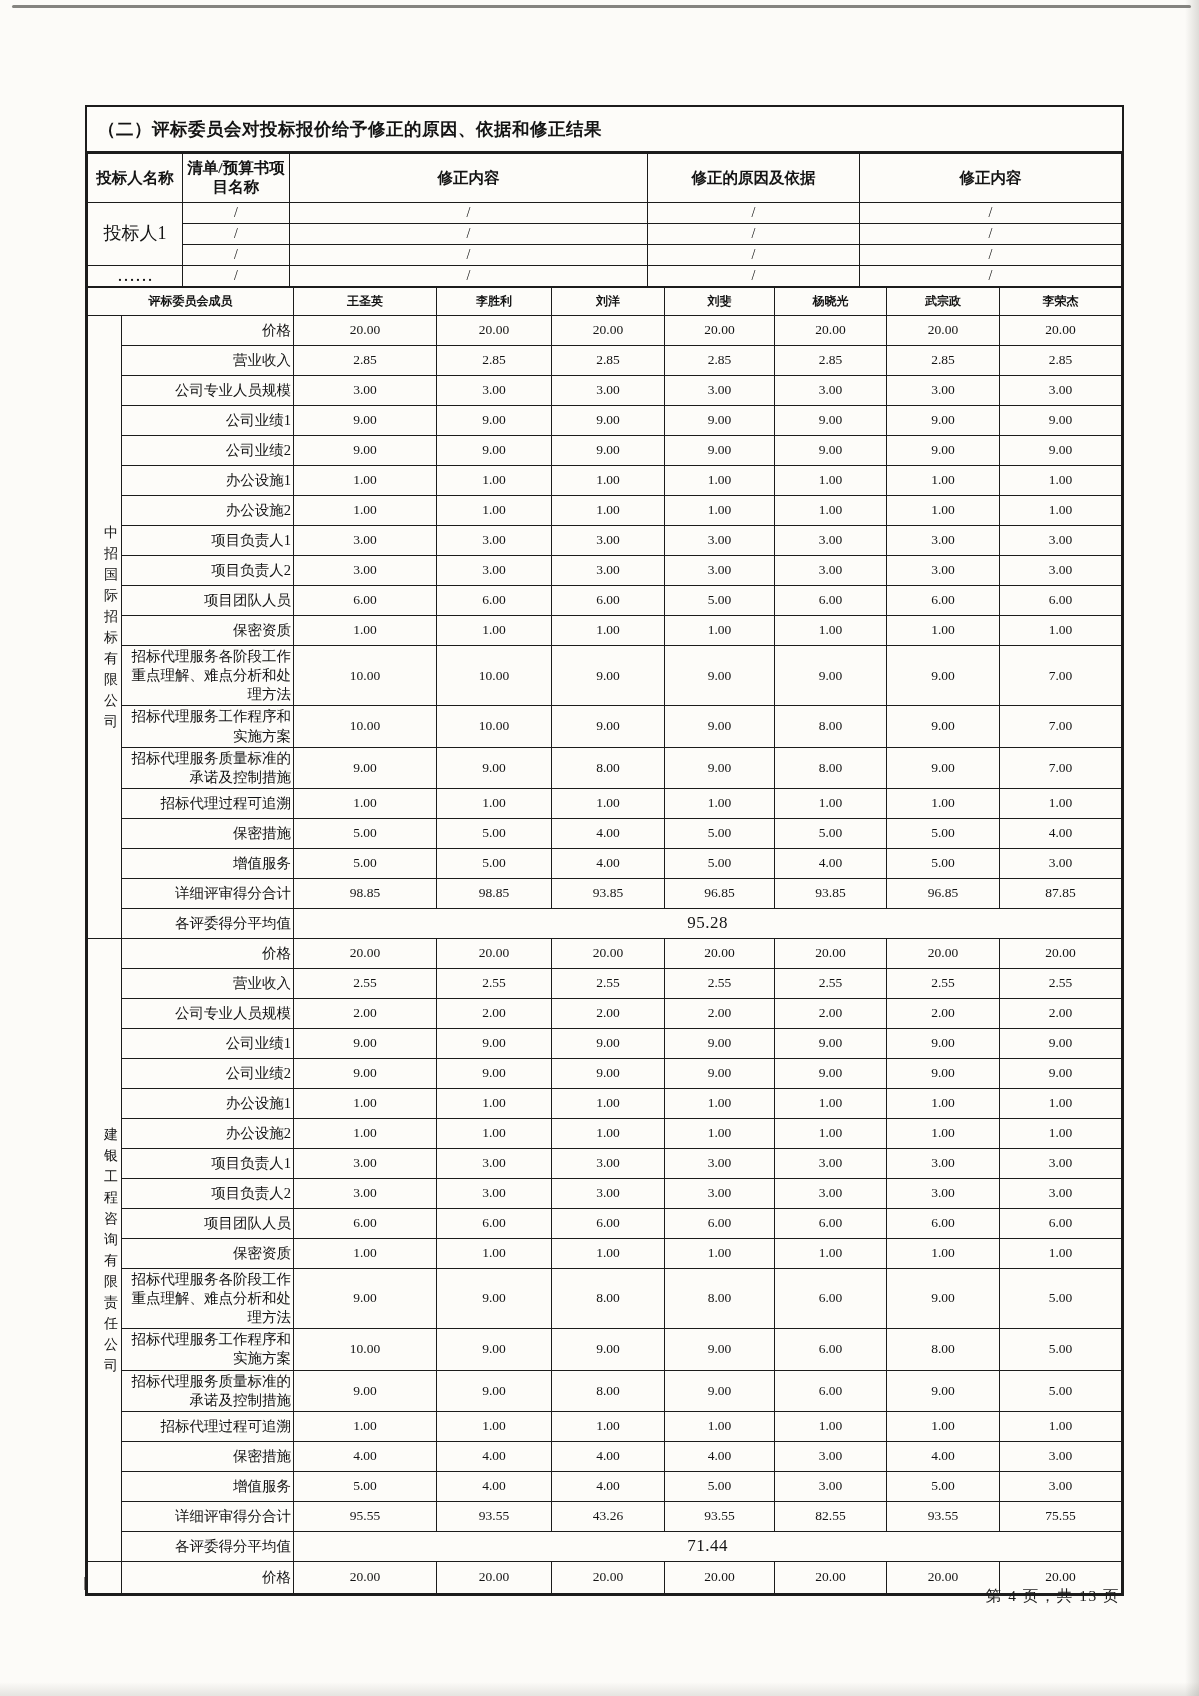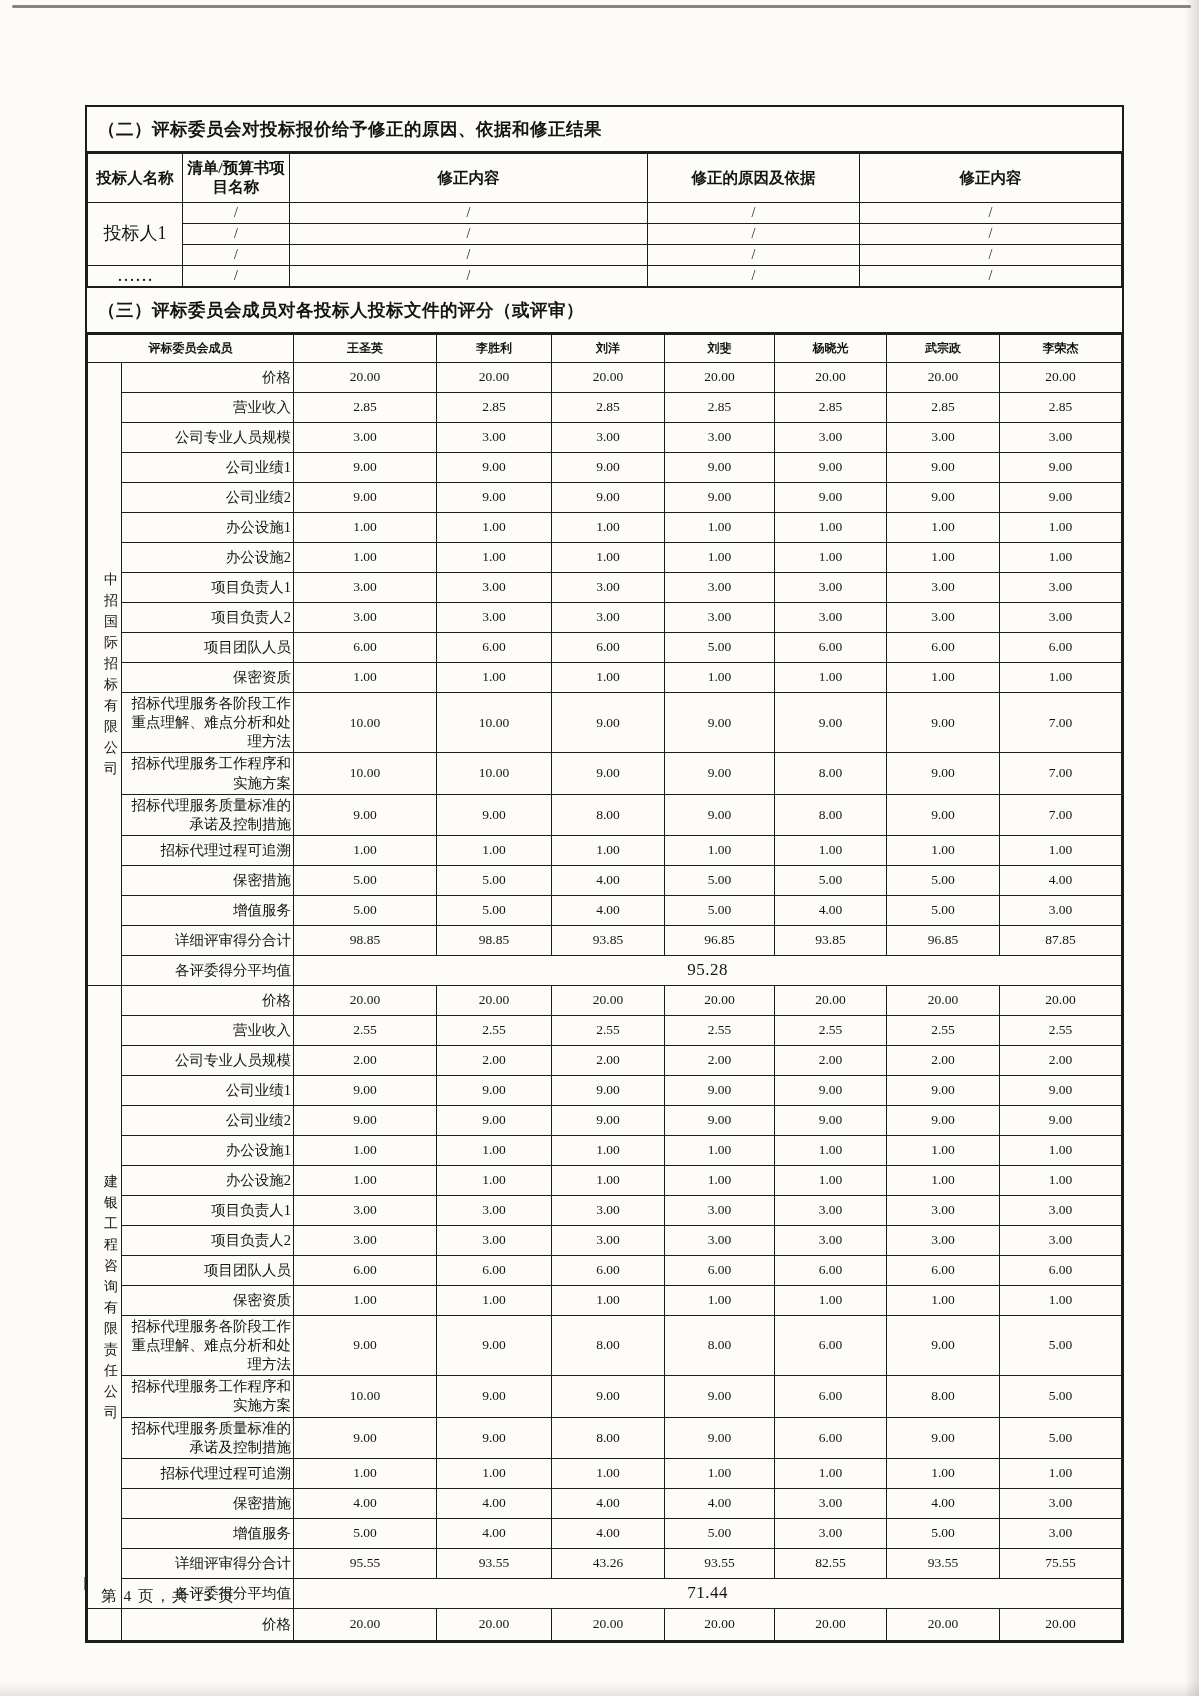--- a/index.html
+++ b/index.html
@@ -41,21 +41,21 @@
     font-size:14.5px;line-height:1.32;
   }
   .t2 td.company{
     font-size:14px;line-height:1.5;padding:2px 16px;letter-spacing:.5px;
     vertical-align:middle;
   }
   .t2 td.avg-val{font-size:17px;letter-spacing:.5px}
 
   .footer{
     position:absolute;left:85px;top:1586px;width:1035px;
-    text-align:left;font-size:15.5px;letter-spacing:1.5px;color:#1a1a1a;margin-left:16px;
+    text-align:right;font-size:15.5px;letter-spacing:1.5px;color:#1a1a1a;
   }
 </style>
 </head>
 <body>
 
 <div class="page">
 
   <div class="artifact scan-top"></div>
   <div class="artifact scan-right"></div>
   <div class="artifact scan-bottom"></div>
@@ -105,21 +105,20 @@
           <tr>
             <td class="bidder">……</td>
             <td>/</td>
             <td>/</td>
             <td>/</td>
             <td>/</td>
           </tr>
         </tbody>
     </table>
 
-    <div class="sec-title bb2" style="border-top:1px solid #1c1c1c">（三）评标委员会成员对各投标人投标文件的评分（或评审）</div>
 
     <table class="t2">
       <colgroup>
         <col style="width:34px">
           <col style="width:172px">
           <col style="width:143px">
           <col style="width:115px">
           <col style="width:113px">
           <col style="width:110px">
           <col style="width:112px">

